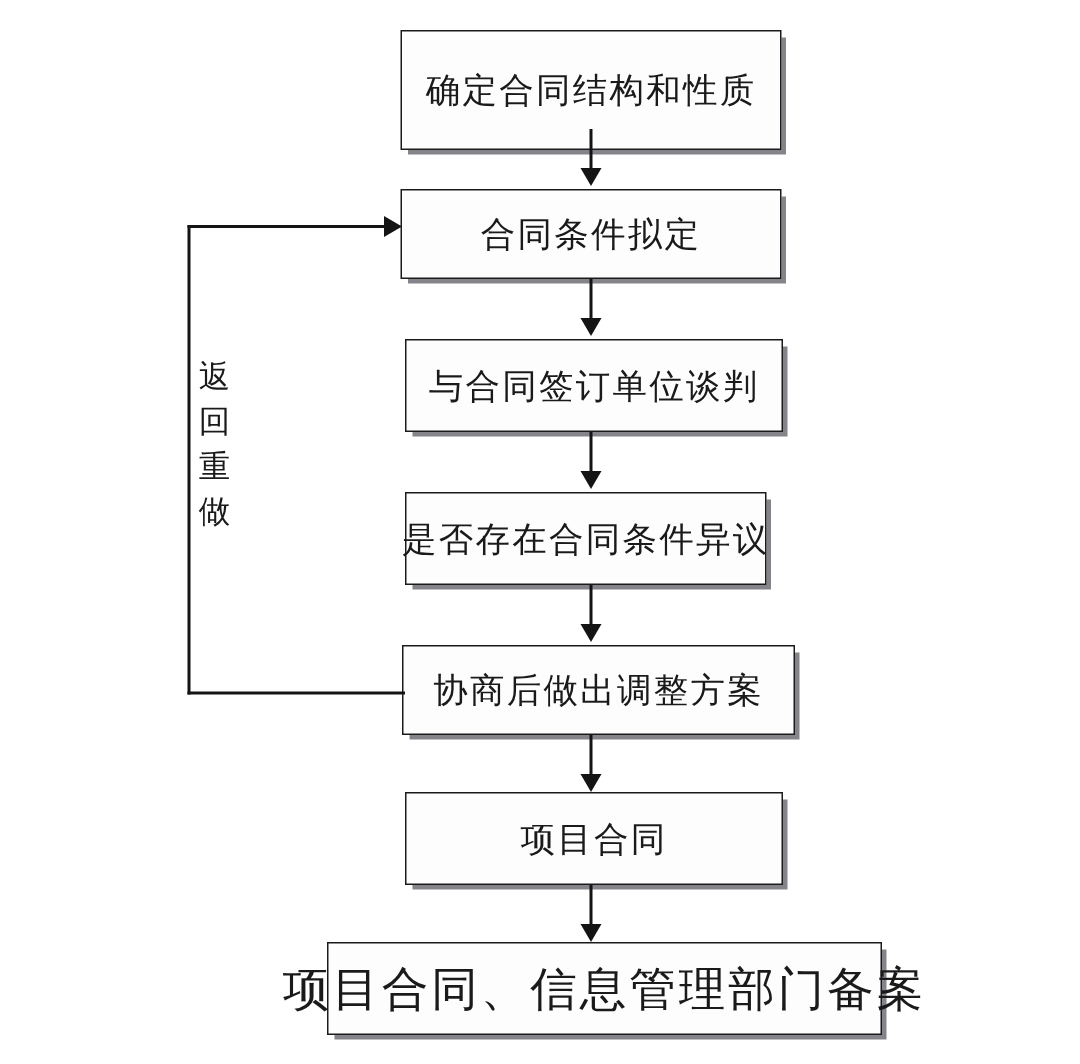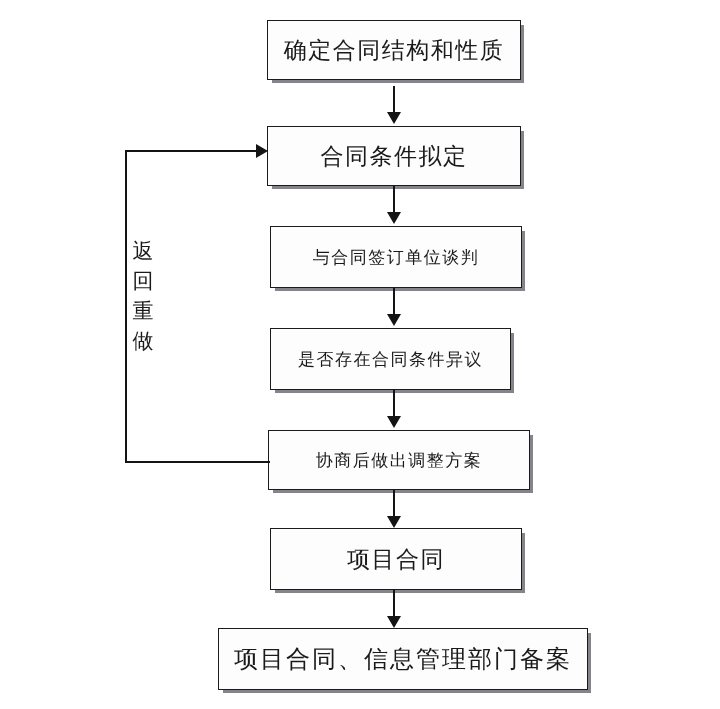--- a/index.html
+++ b/index.html
@@ -28,22 +28,22 @@
     justify-content: center;
   }
   .node .label {
     font-size: 23px;
     line-height: 1;
     color: #1a1a1a;
     letter-spacing: 1.5px;
     white-space: nowrap;
     font-family: "Liberation Serif", "DejaVu Serif", serif;
   }
-  .node.wide .label { font-size: 17px; }
-  .node.widest .label { font-size: 24px; letter-spacing: 2px; }
+  .node.wide .label { font-size: 23px; }
+  .node.widest .label { font-size: 31px; letter-spacing: 2px; }
 
   
   .vline {
     position: absolute;
     width: 2px;
     background: #141414;
   }
   .hline {
     position: absolute;
     height: 2px;
@@ -76,21 +76,21 @@
     text-align: center;
     font-family: "Liberation Serif", "DejaVu Serif", serif;
   }
   .loop-label span { display: block; }
 </style>
 </head>
 <body>
 
 <div id="canvas">
 
-  <div class="node" style="left:267px; top:20px; width:254px; height:60px;">
+  <div class="node" style="left:267px; top:20px; width:254px; height:80px;">
     <div class="label">确定合同结构和性质</div>
   </div>
 
   <div class="vline" style="left:393px; top:86px; height:28px;"></div>
   <div class="arrow-down" style="left:387px; top:112px;"></div>
 
   <div class="node" style="left:267px; top:126px; width:254px; height:60px;">
     <div class="label">合同条件拟定</div>
   </div>
 

